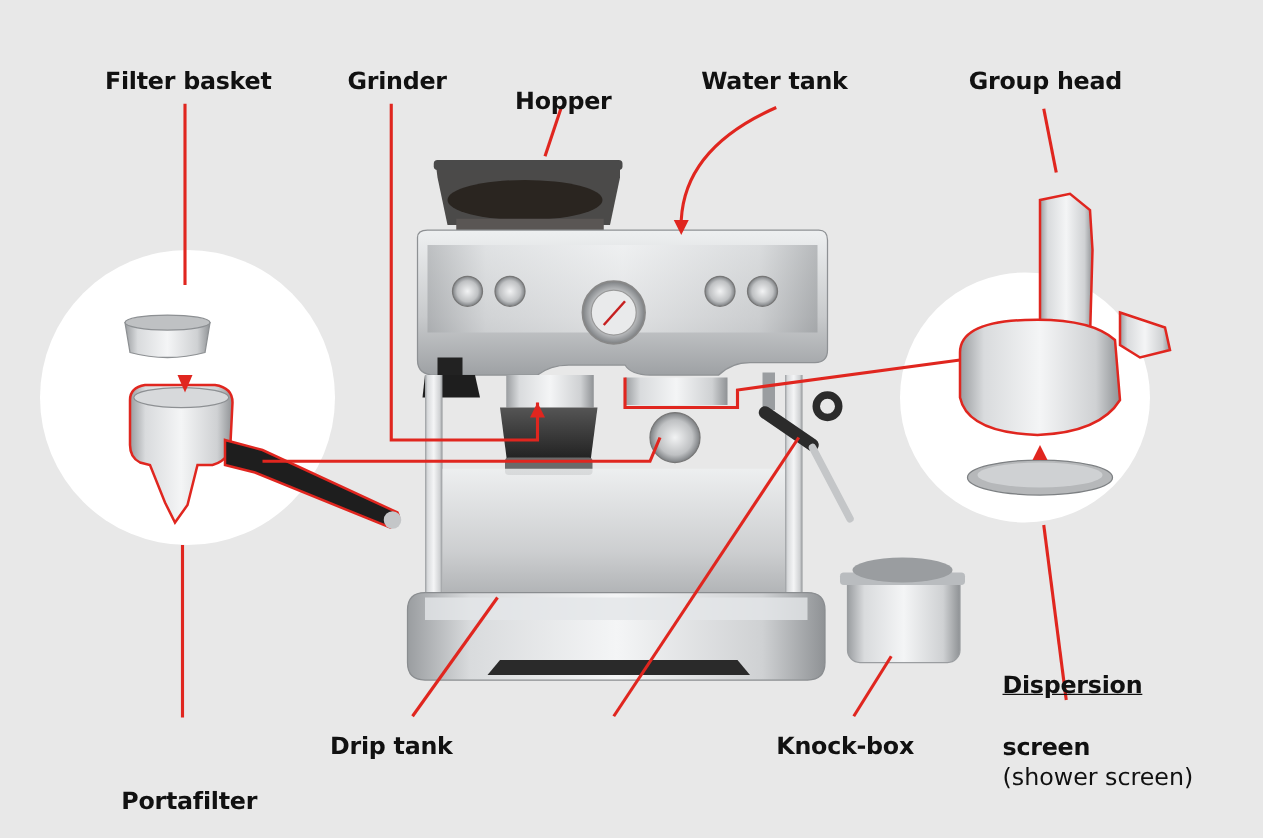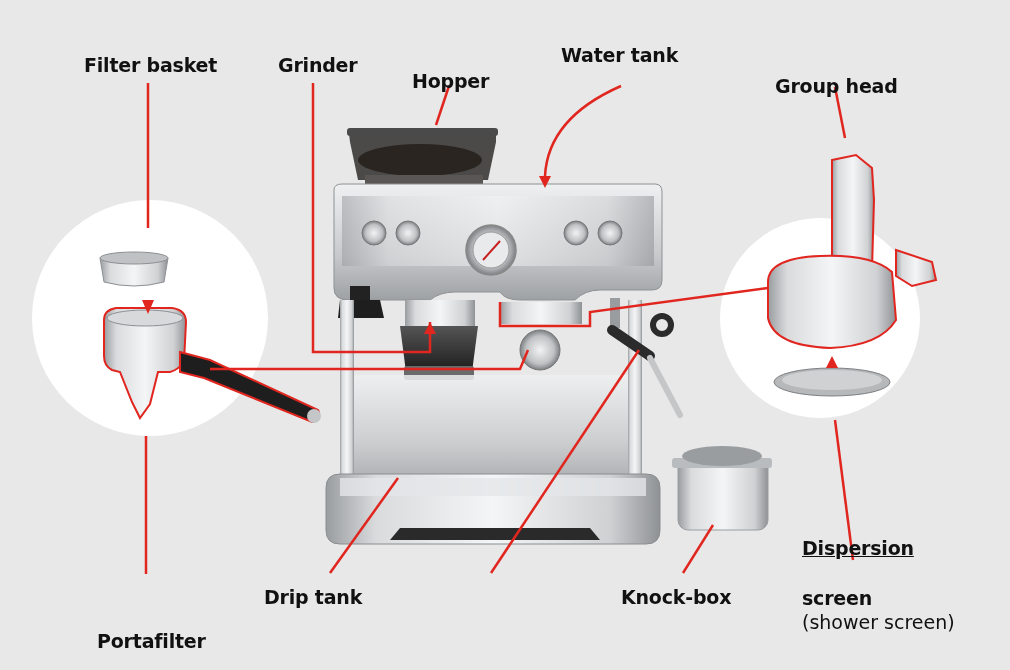--- a/index.html
+++ b/index.html
@@ -155,22 +155,22 @@
       <polygon points="539,176 551,176 545,188"></polygon>
       <polygon points="142,300 154,300 148,314"></polygon>
       <polygon points="424,334 436,334 430,322"></polygon>
       <polygon points="826,368 838,368 832,356"></polygon>
     </g>
   </svg>
 
   <div class="label" style="left:84px; top:54px;">Filter basket</div>
   <div class="label" style="left:278px; top:54px;">Grinder</div>
   <div class="label" style="left:412px; top:70px;">Hopper</div>
-  <div class="label" style="left:561px; top:44px;">Water tank</div>
-  <div class="label" style="left:775px; top:54px;margin-top:21px;">Group head</div>
+  <div class="label" style="left:561px; top:54px;">Water tank</div>
+  <div class="label" style="left:775px; top:54px;">Group head</div>
 
   <div class="label" style="left:97px; top:586px;margin-top:44px;">Portafilter</div>
   <div class="label" style="left:264px; top:586px;">Drip tank</div>
   <div class="label" style="left:621px; top:586px;">Knock-box</div>
 
   <div class="label" style="left:802px; top:538px; line-height:20px;text-decoration:underline;">Dispersion</div>
   <div class="label" style="left:802px; top:588px; line-height:20px;">screen</div>
   <div class="sublabel" style="left:802px; top:611px;">(shower screen)</div>
 
 </div>

